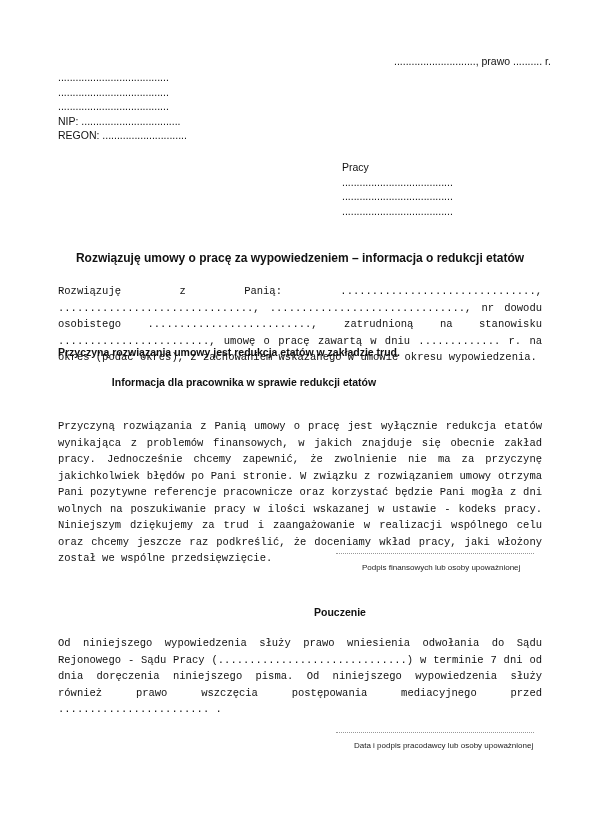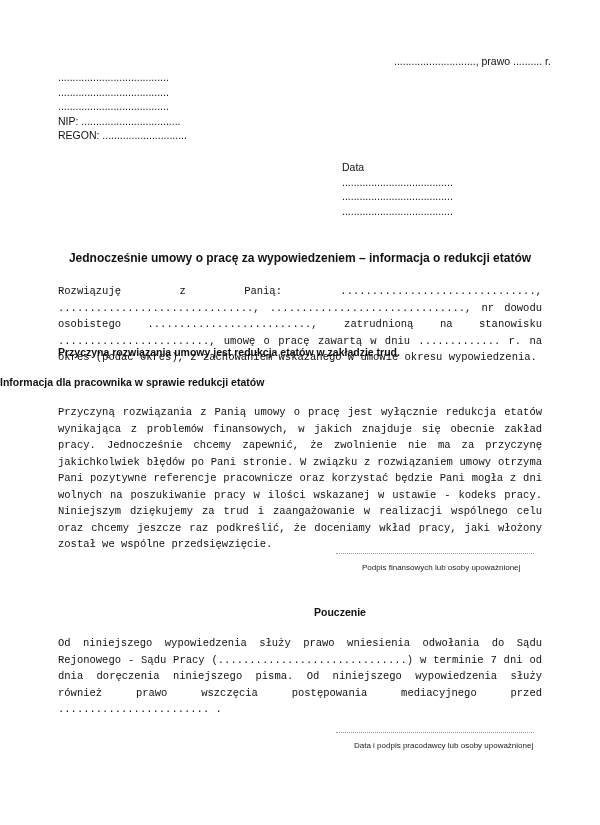--- a/index.html
+++ b/index.html
@@ -30,22 +30,22 @@
       position: absolute;
       left: 58px;
       width: 484px;
       text-align: justify;
       font-size: 10.5px;
       line-height: 16.5px;
       font-family: Liberation Mono, monospace;
     }
     .para-intro { top: 283px; }
     .reason-bold { left: 58px; top: 346px; font-weight: bold; font-size: 10.5px; }
-    .info-heading { left: 0; width: 488px; top: 376px; text-align: left; font-weight: bold; font-size: 10.5px; }
-    .para-info { top: 404px; }
+    .info-heading { left: 0; width: 488px; top: 376px; text-align: center; font-weight: bold; font-size: 10.5px; }
+    .para-info { top: 418px; }
     .sig1-line {
       position: absolute; left: 336px; top: 553px; width: 198px;
       border-top: 1px dotted #999999;
     }
     .sig1-label { left: 362px; top: 563px; font-size: 8px; color: #222; }
     .pouczenie { left: 0; width: 600px; top: 606px; text-align: center; font-weight: bold; font-size: 10.5px; margin-left: 40px; }
     .para-pouczenie { top: 635px; }
     .sig2-line {
       position: absolute; left: 336px; top: 732px; width: 198px;
       border-top: 1px dotted #999999;
@@ -59,27 +59,27 @@
 
 <div class="abs sender">
   <div>......................................</div>
   <div>......................................</div>
   <div>......................................</div>
   <div>NIP: ..................................</div>
   <div>REGON: .............................</div>
 </div>
 
 <div class="abs recipient">
-  <div>Data</div>
+  <div>Pracy</div>
   <div>......................................</div>
   <div>......................................</div>
   <div>......................................</div>
 </div>
 
-<div class="abs title">Jednocześnie umowy o pracę za wypowiedzeniem – informacja o redukcji etatów</div>
+<div class="abs title">Rozwiązuję umowy o pracę za wypowiedzeniem – informacja o redukcji etatów</div>
 
 <div class="para para-intro">Rozwiązuję z Panią: ..............................., ..............................., ..............................., nr dowodu osobistego .........................., zatrudnioną na stanowisku ........................, umowę o pracę zawartą w dniu ............. r. na okres (podać okres), z zachowaniem wskazanego w umowie okresu wypowiedzenia.</div>
 
 <div class="abs reason-bold">Przyczyną rozwiązania umowy jest redukcja etatów w zakładzie trud.</div>
 
 <div class="abs info-heading">Informacja dla pracownika  w sprawie redukcji etatów</div>
 
 <div class="para para-info">Przyczyną rozwiązania z Panią umowy o pracę jest wyłącznie redukcja etatów wynikająca z problemów finansowych, w jakich znajduje się obecnie zakład pracy. Jednocześnie chcemy zapewnić, że zwolnienie nie ma za przyczynę jakichkolwiek błędów po Pani stronie. W związku z rozwiązaniem umowy otrzyma Pani pozytywne referencje pracownicze oraz korzystać będzie Pani mogła z dni wolnych na poszukiwanie pracy w ilości wskazanej w ustawie - kodeks pracy. Niniejszym dziękujemy za trud i zaangażowanie w realizacji wspólnego celu oraz chcemy jeszcze raz podkreślić, że doceniamy wkład pracy, jaki włożony został we wspólne przedsięwzięcie.</div>
 
 <div class="sig1-line"></div>

